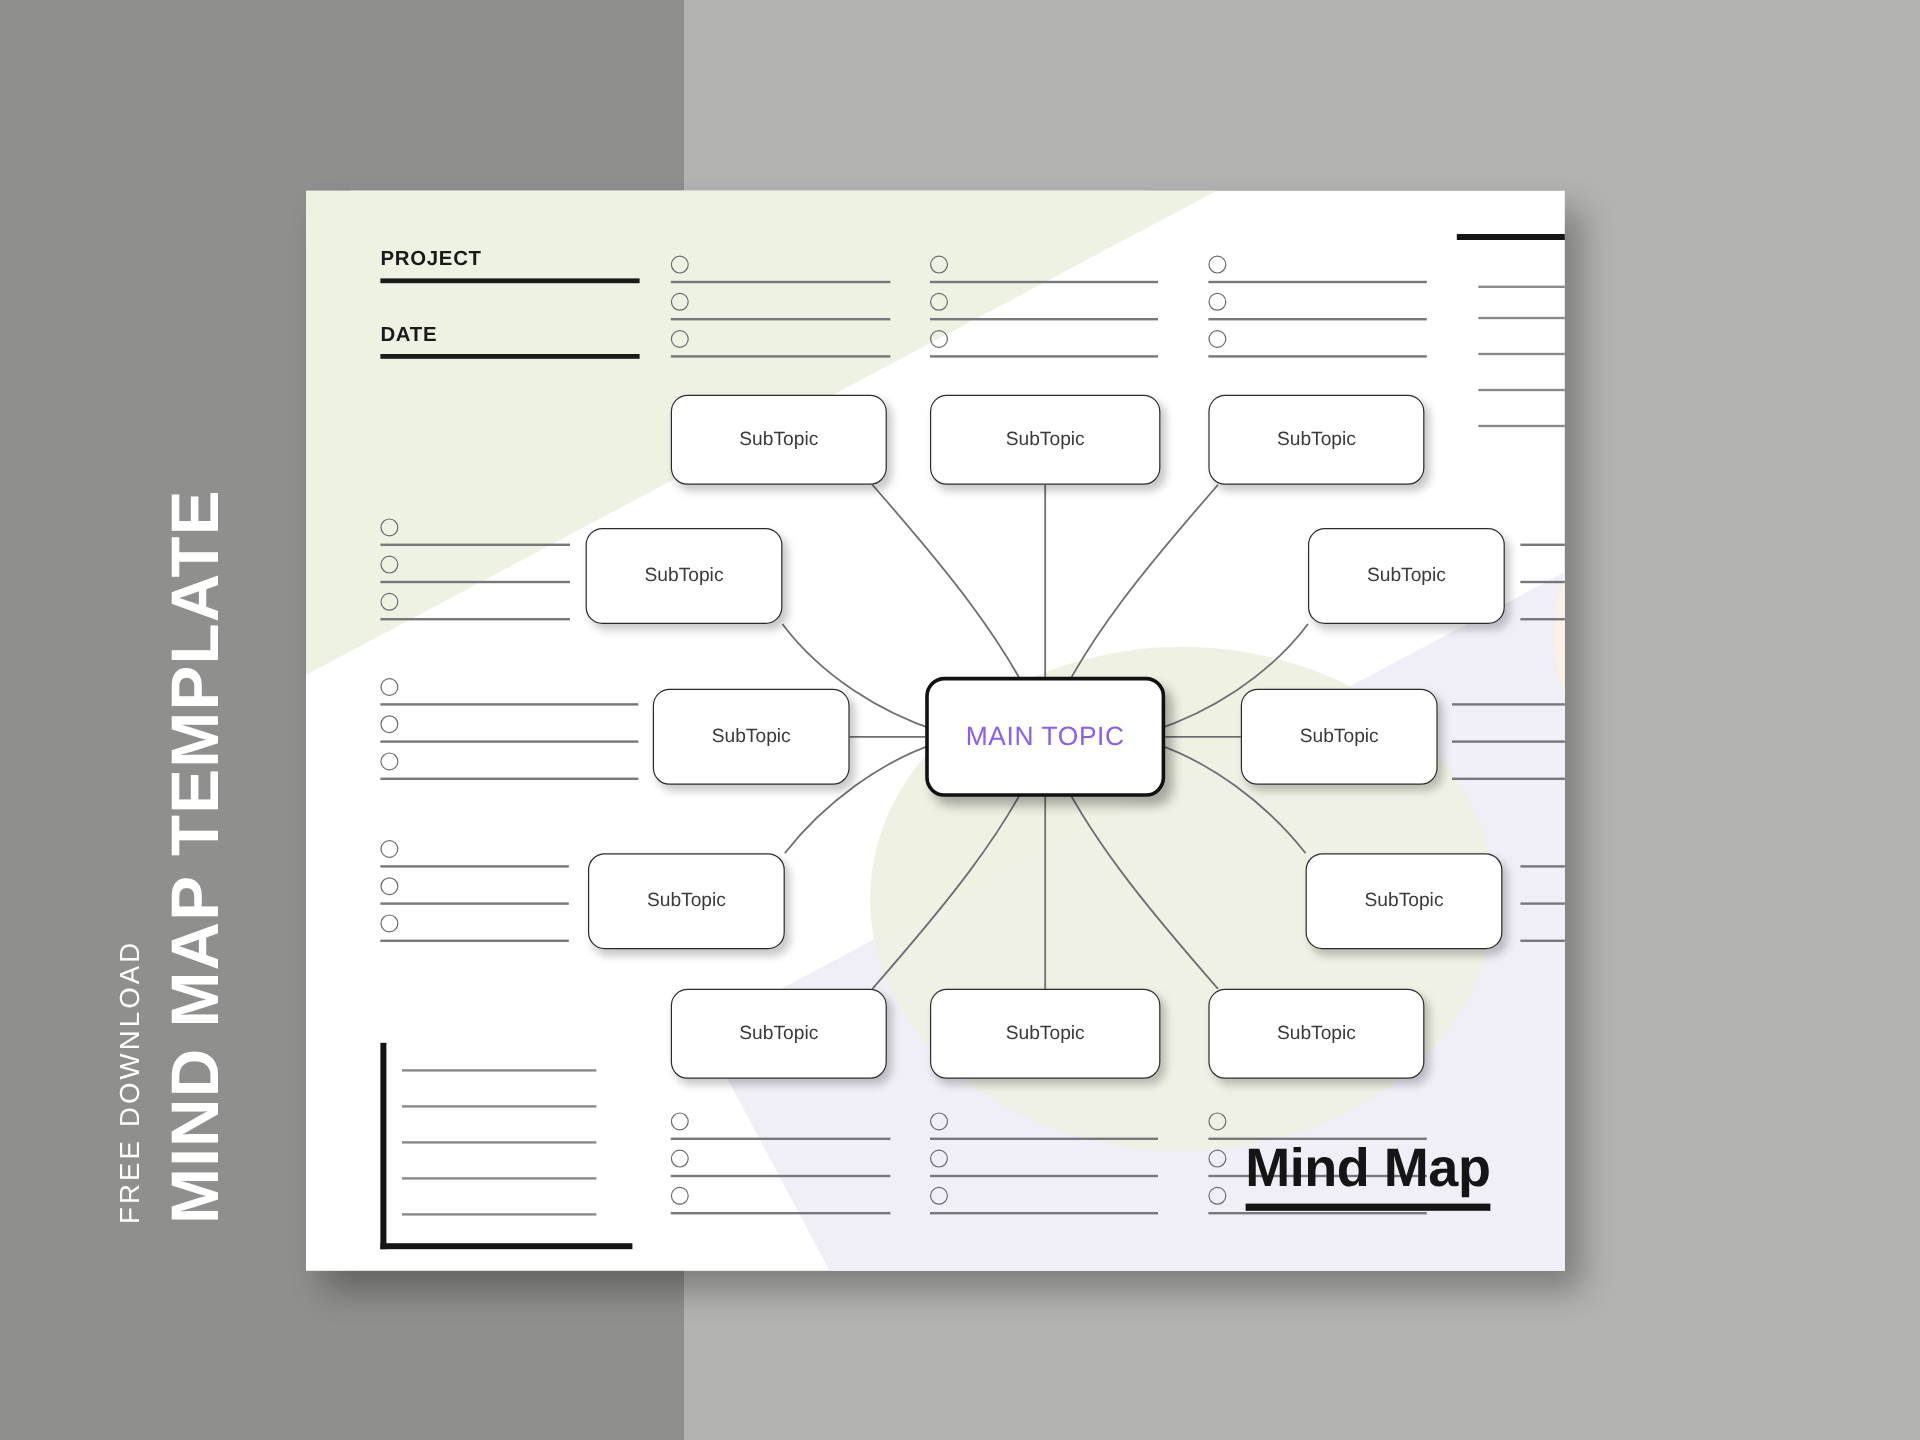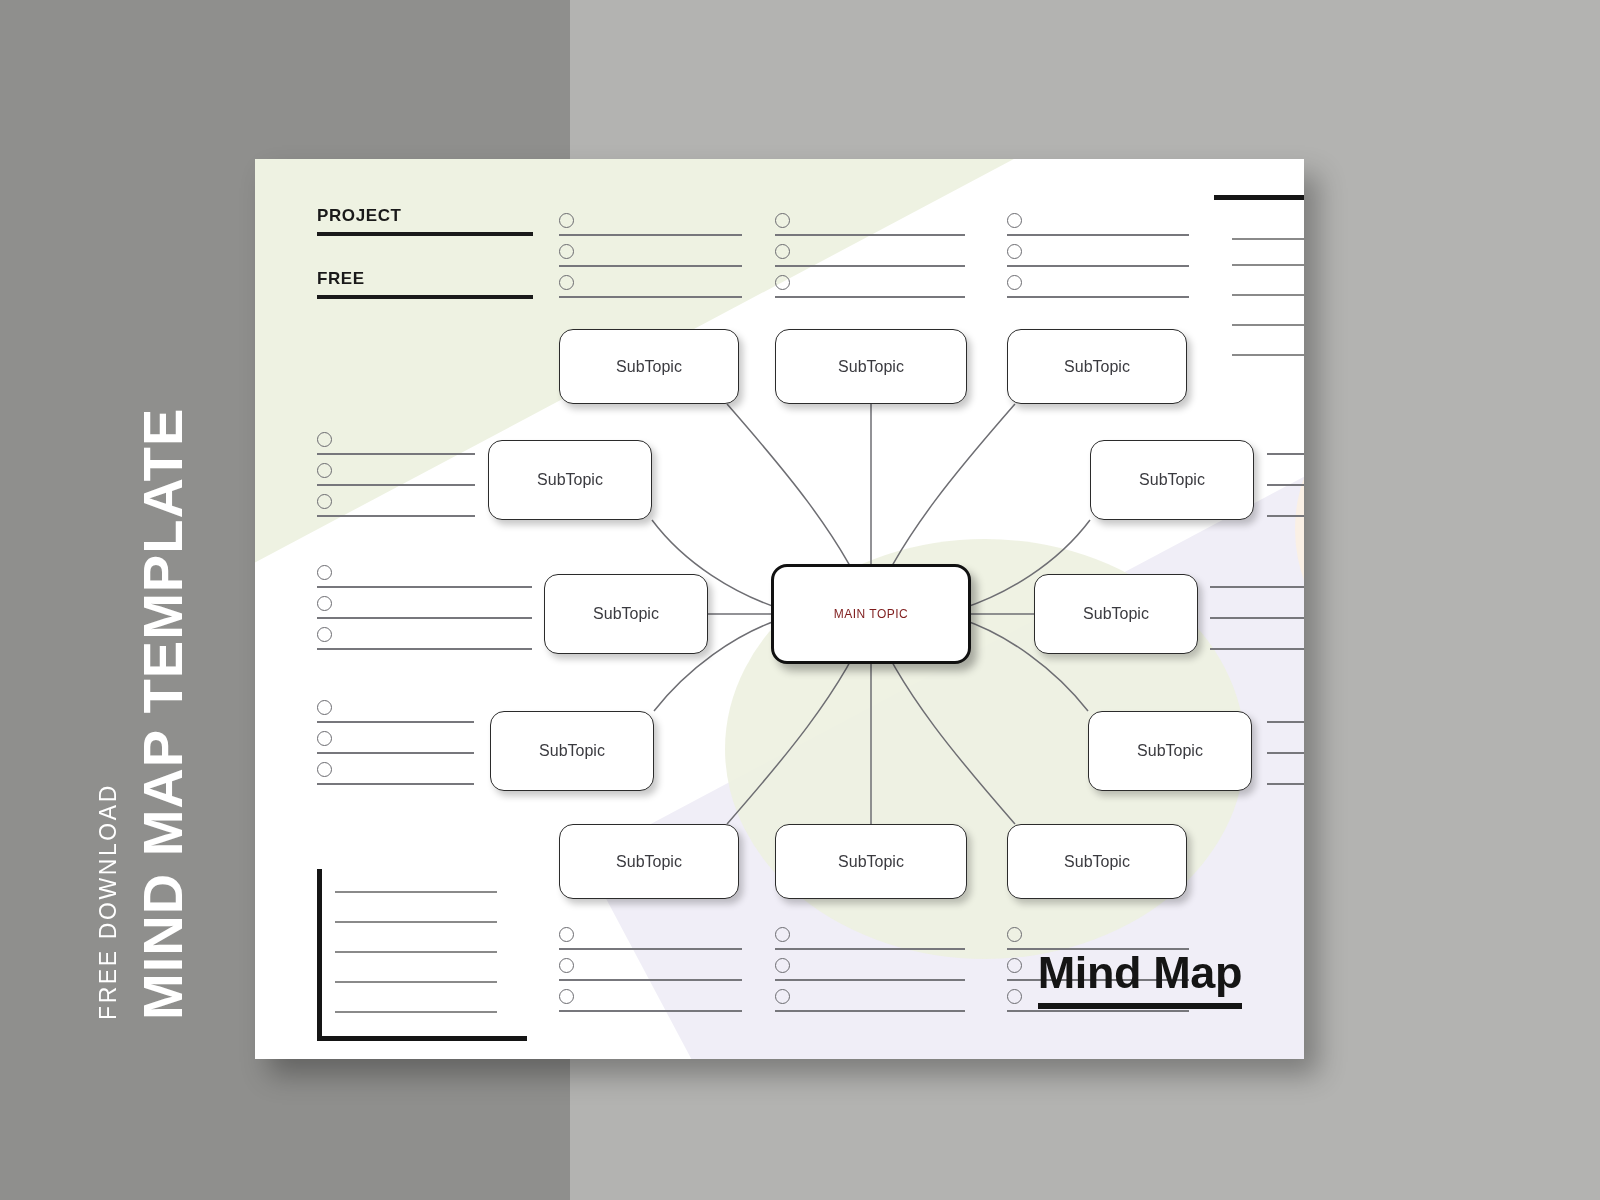--- a/index.html
+++ b/index.html
@@ -69,21 +69,21 @@
 
   
   .node{
     position:absolute;background:#ffffff;border:1.8px solid #2b2b2b;border-radius:14px;
     display:flex;align-items:center;justify-content:center;
     box-shadow:4px 5px 7px rgba(0,0,0,.22);
     font-size:16px;color:#3a3a3f;box-sizing:border-box;z-index:5;
   }
   .node.main{
     border:3.2px solid #111111;border-radius:16px;
-    font-size:12px;color:#7f1d1d;letter-spacing:.5px;
+    font-size:22px;color:#8b5cf6;letter-spacing:.5px;
     box-shadow:6px 7px 9px rgba(0,0,0,.30);z-index:6;
   }
 
   
   #links{position:absolute;left:0;top:0;width:1238px;height:900px;z-index:2;}
   #links path{fill:none;stroke:#6e6e73;stroke-width:1.5;}
 
   
   #brand{position:absolute;right:62px;bottom:50px;text-align:right;}
   #brand .l1,#brand .l2{
@@ -117,21 +117,21 @@
     <div class="band band-green"></div>
     <div class="band band-lav"></div>
     <div class="blob blob-peach"></div>
     <div class="blob blob-green"></div>
 
     <div class="field" style="left:62px;top:48px;width:216px;">
       <div class="lbl">PROJECT</div>
       <div class="rule"></div>
     </div>
     <div class="field" style="left:62px;top:111px;width:216px;">
-      <div class="lbl">FREE</div>
+      <div class="lbl">DATE</div>
       <div class="rule"></div>
     </div>
 
     <div class="clist left" style="left:304px;top:54px;width:183px;">
       <div class="crow">
           <span class="circ"></span>
           <span class="ln"></span>
         </div>
       <div class="crow">
           <span class="circ"></span>

